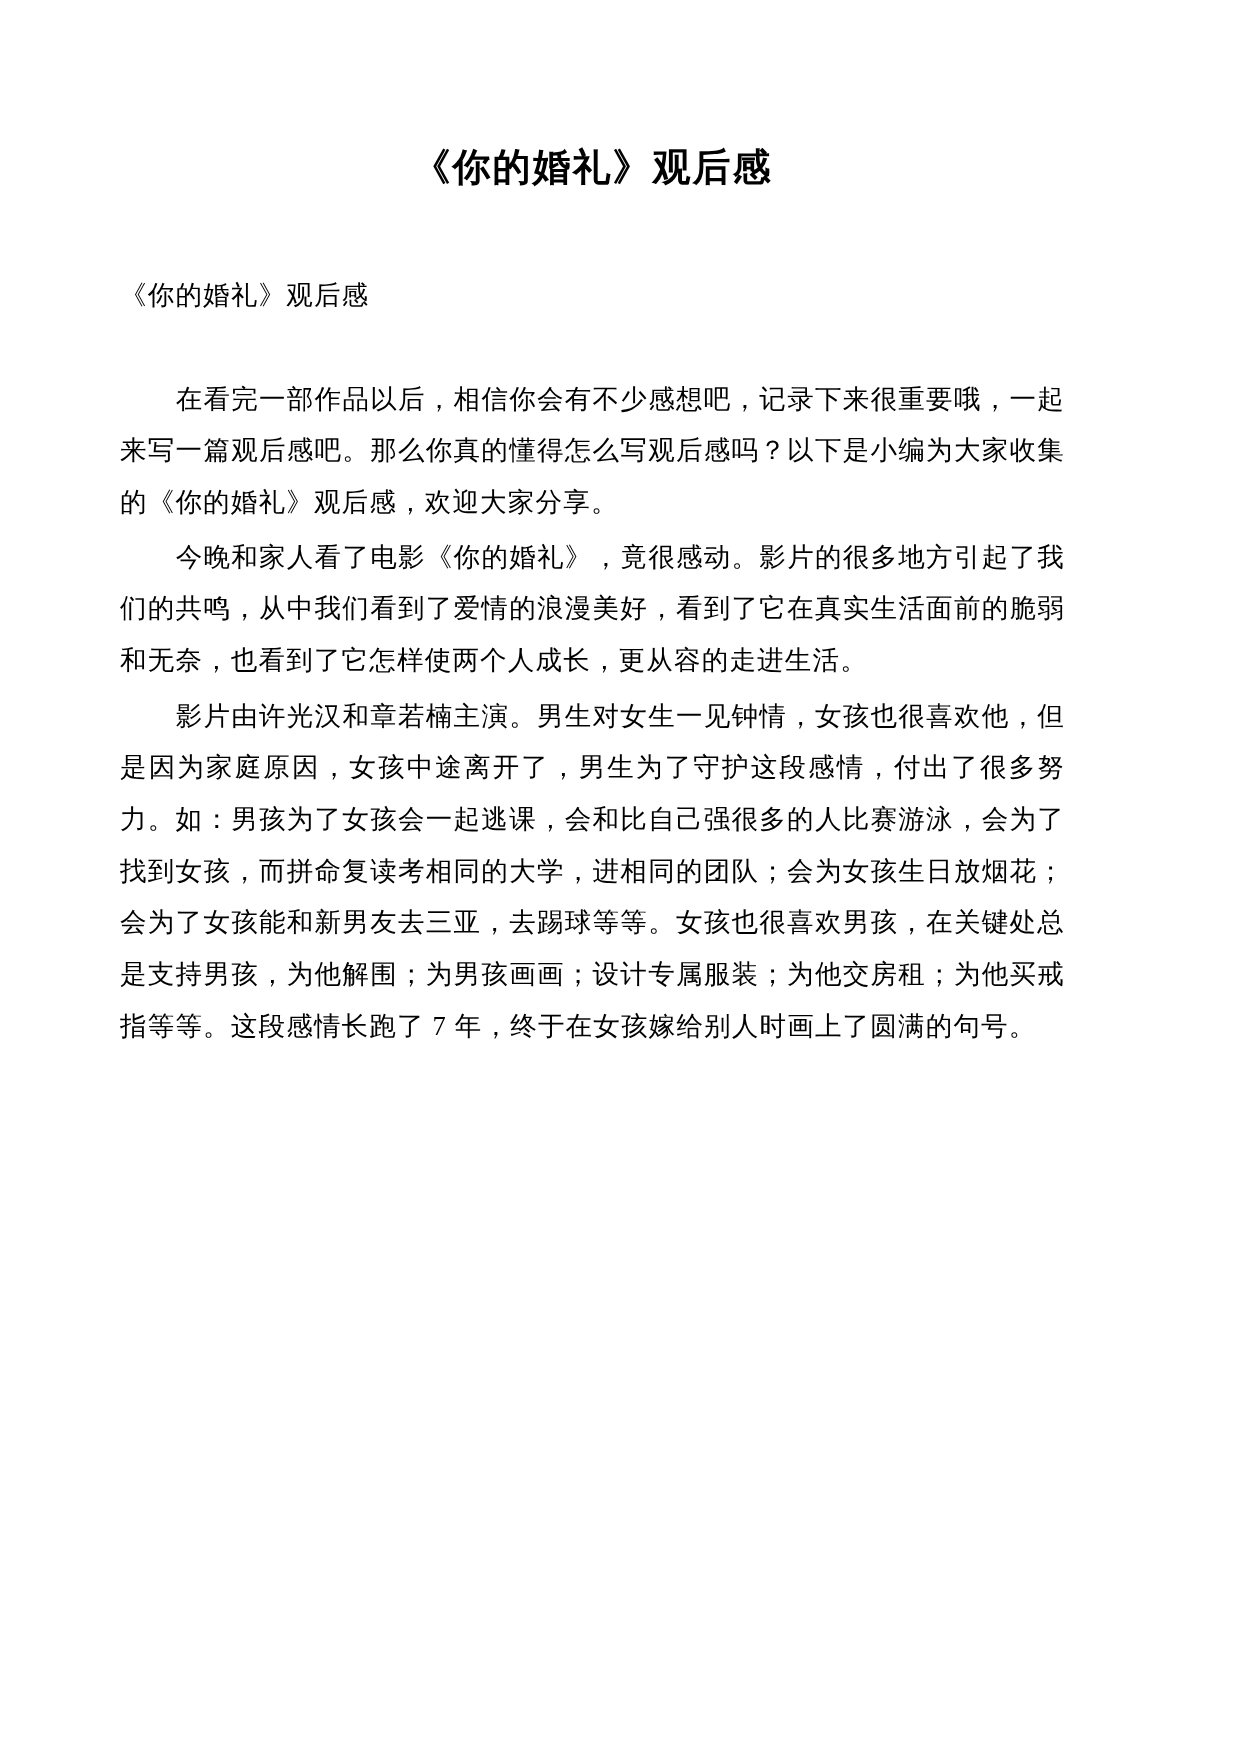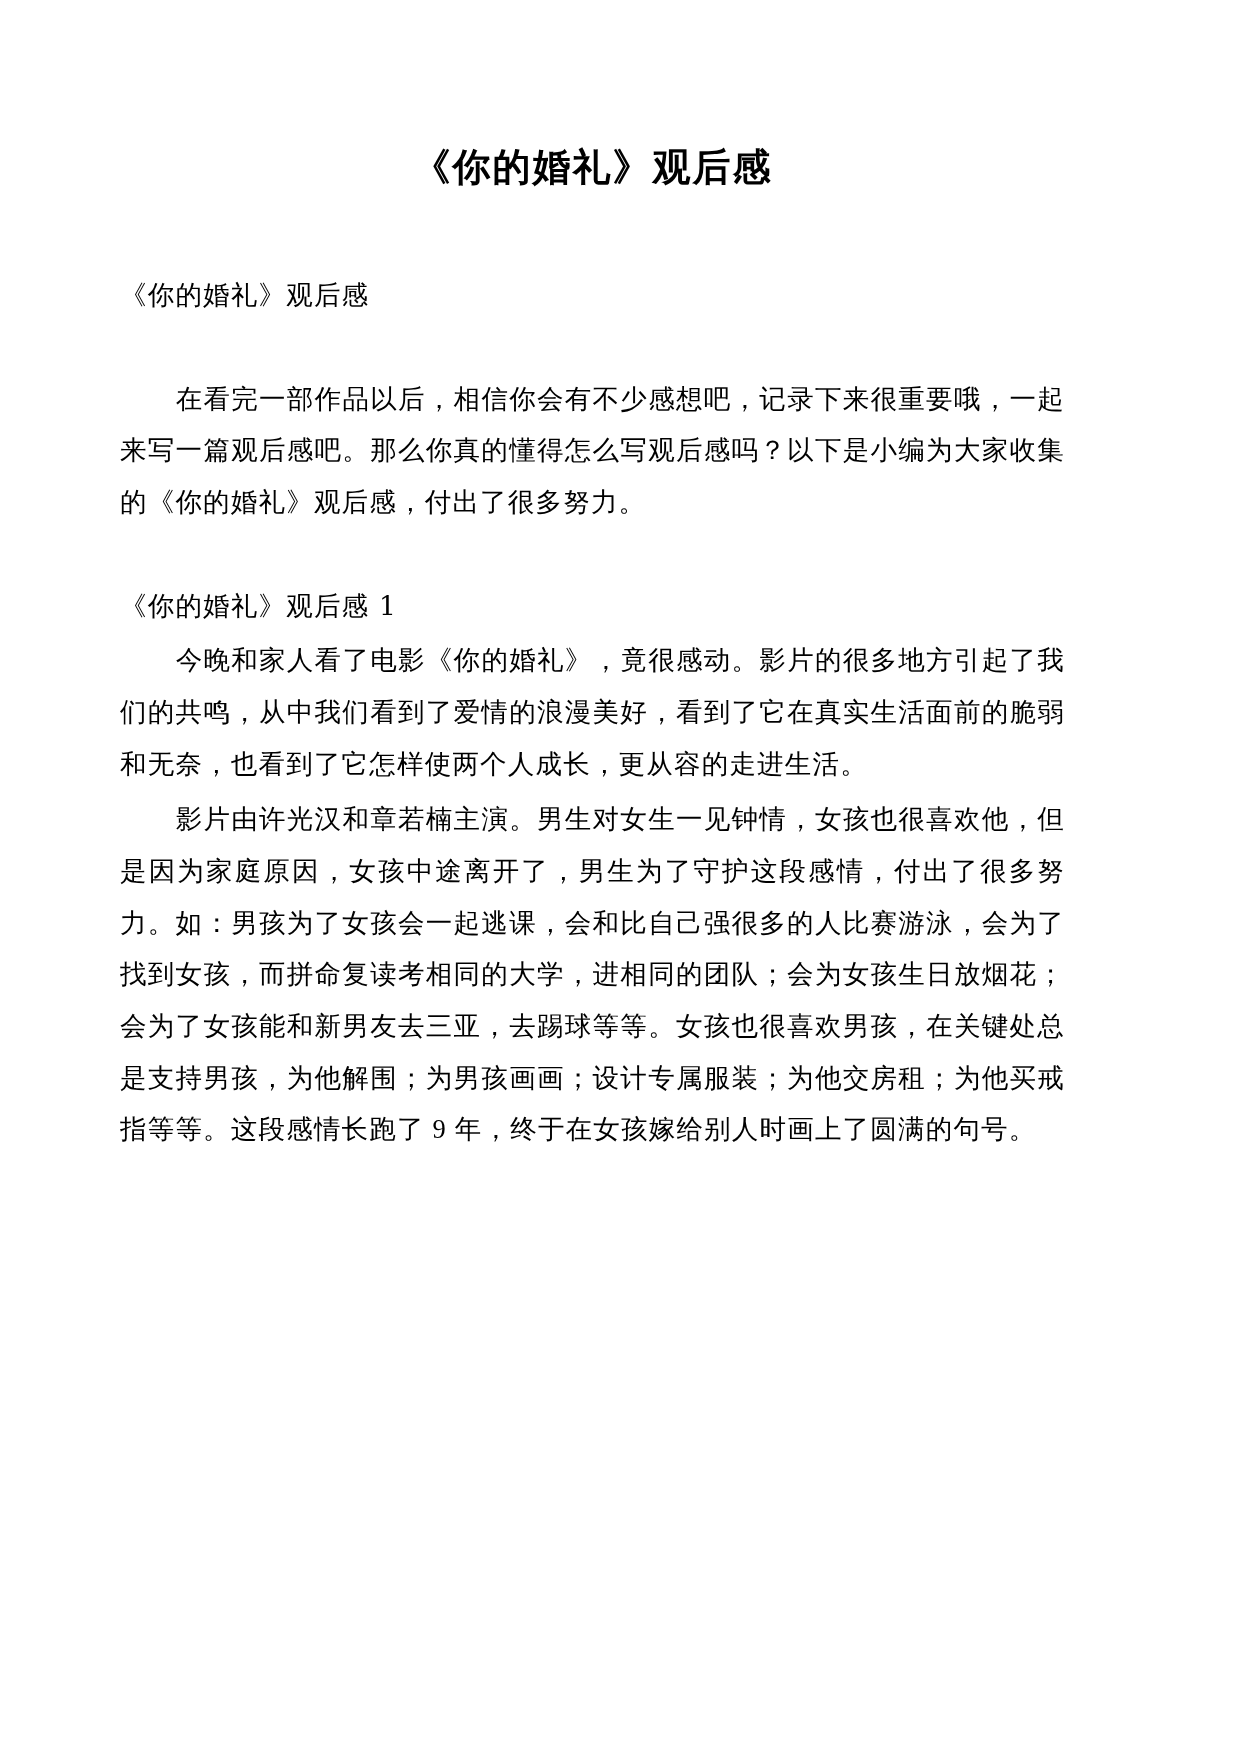--- a/index.html
+++ b/index.html
@@ -55,22 +55,21 @@
 <body>
 
 <div class="page">
 
   <h1 class="doc-title">《你的婚礼》观后感</h1>
 
   <div class="body-block">
 
     <p class="para spaced">《你的婚礼》观后感</p>
 
-    <p class="para indent spaced">在看完一部作品以后，相信你会有不少感想吧，记录下来很重要哦，一起来写一篇观后感吧。那么你真的懂得怎么写观后感吗？以下是小编为大家收集的《你的婚礼》观后感，付出了很多努力。</p>
+    <p class="para indent spaced">在看完一部作品以后，相信你会有不少感想吧，记录下来很重要哦，一起来写一篇观后感吧。那么你真的懂得怎么写观后感吗？以下是小编为大家收集的《你的婚礼》观后感，欢迎大家分享。</p>
 
-    <p class="para spaced">《你的婚礼》观后感 1</p>
 
     <p class="para indent tight">今晚和家人看了电影《你的婚礼》，竟很感动。影片的很多地方引起了我们的共鸣，从中我们看到了爱情的浪漫美好，看到了它在真实生活面前的脆弱和无奈，也看到了它怎样使两个人成长，更从容的走进生活。</p>
 
-    <p class="para indent tight">影片由许光汉和章若楠主演。男生对女生一见钟情，女孩也很喜欢他，但是因为家庭原因，女孩中途离开了，男生为了守护这段感情，付出了很多努力。如：男孩为了女孩会一起逃课，会和比自己强很多的人比赛游泳，会为了找到女孩，而拼命复读考相同的大学，进相同的团队；会为女孩生日放烟花；会为了女孩能和新男友去三亚，去踢球等等。女孩也很喜欢男孩，在关键处总是支持男孩，为他解围；为男孩画画；设计专属服装；为他交房租；为他买戒指等等。这段感情长跑了 9 年，终于在女孩嫁给别人时画上了圆满的句号。</p>
+    <p class="para indent tight">影片由许光汉和章若楠主演。男生对女生一见钟情，女孩也很喜欢他，但是因为家庭原因，女孩中途离开了，男生为了守护这段感情，付出了很多努力。如：男孩为了女孩会一起逃课，会和比自己强很多的人比赛游泳，会为了找到女孩，而拼命复读考相同的大学，进相同的团队；会为女孩生日放烟花；会为了女孩能和新男友去三亚，去踢球等等。女孩也很喜欢男孩，在关键处总是支持男孩，为他解围；为男孩画画；设计专属服装；为他交房租；为他买戒指等等。这段感情长跑了 7 年，终于在女孩嫁给别人时画上了圆满的句号。</p>
 
   </div>
 </div>
 
 </body></html>

